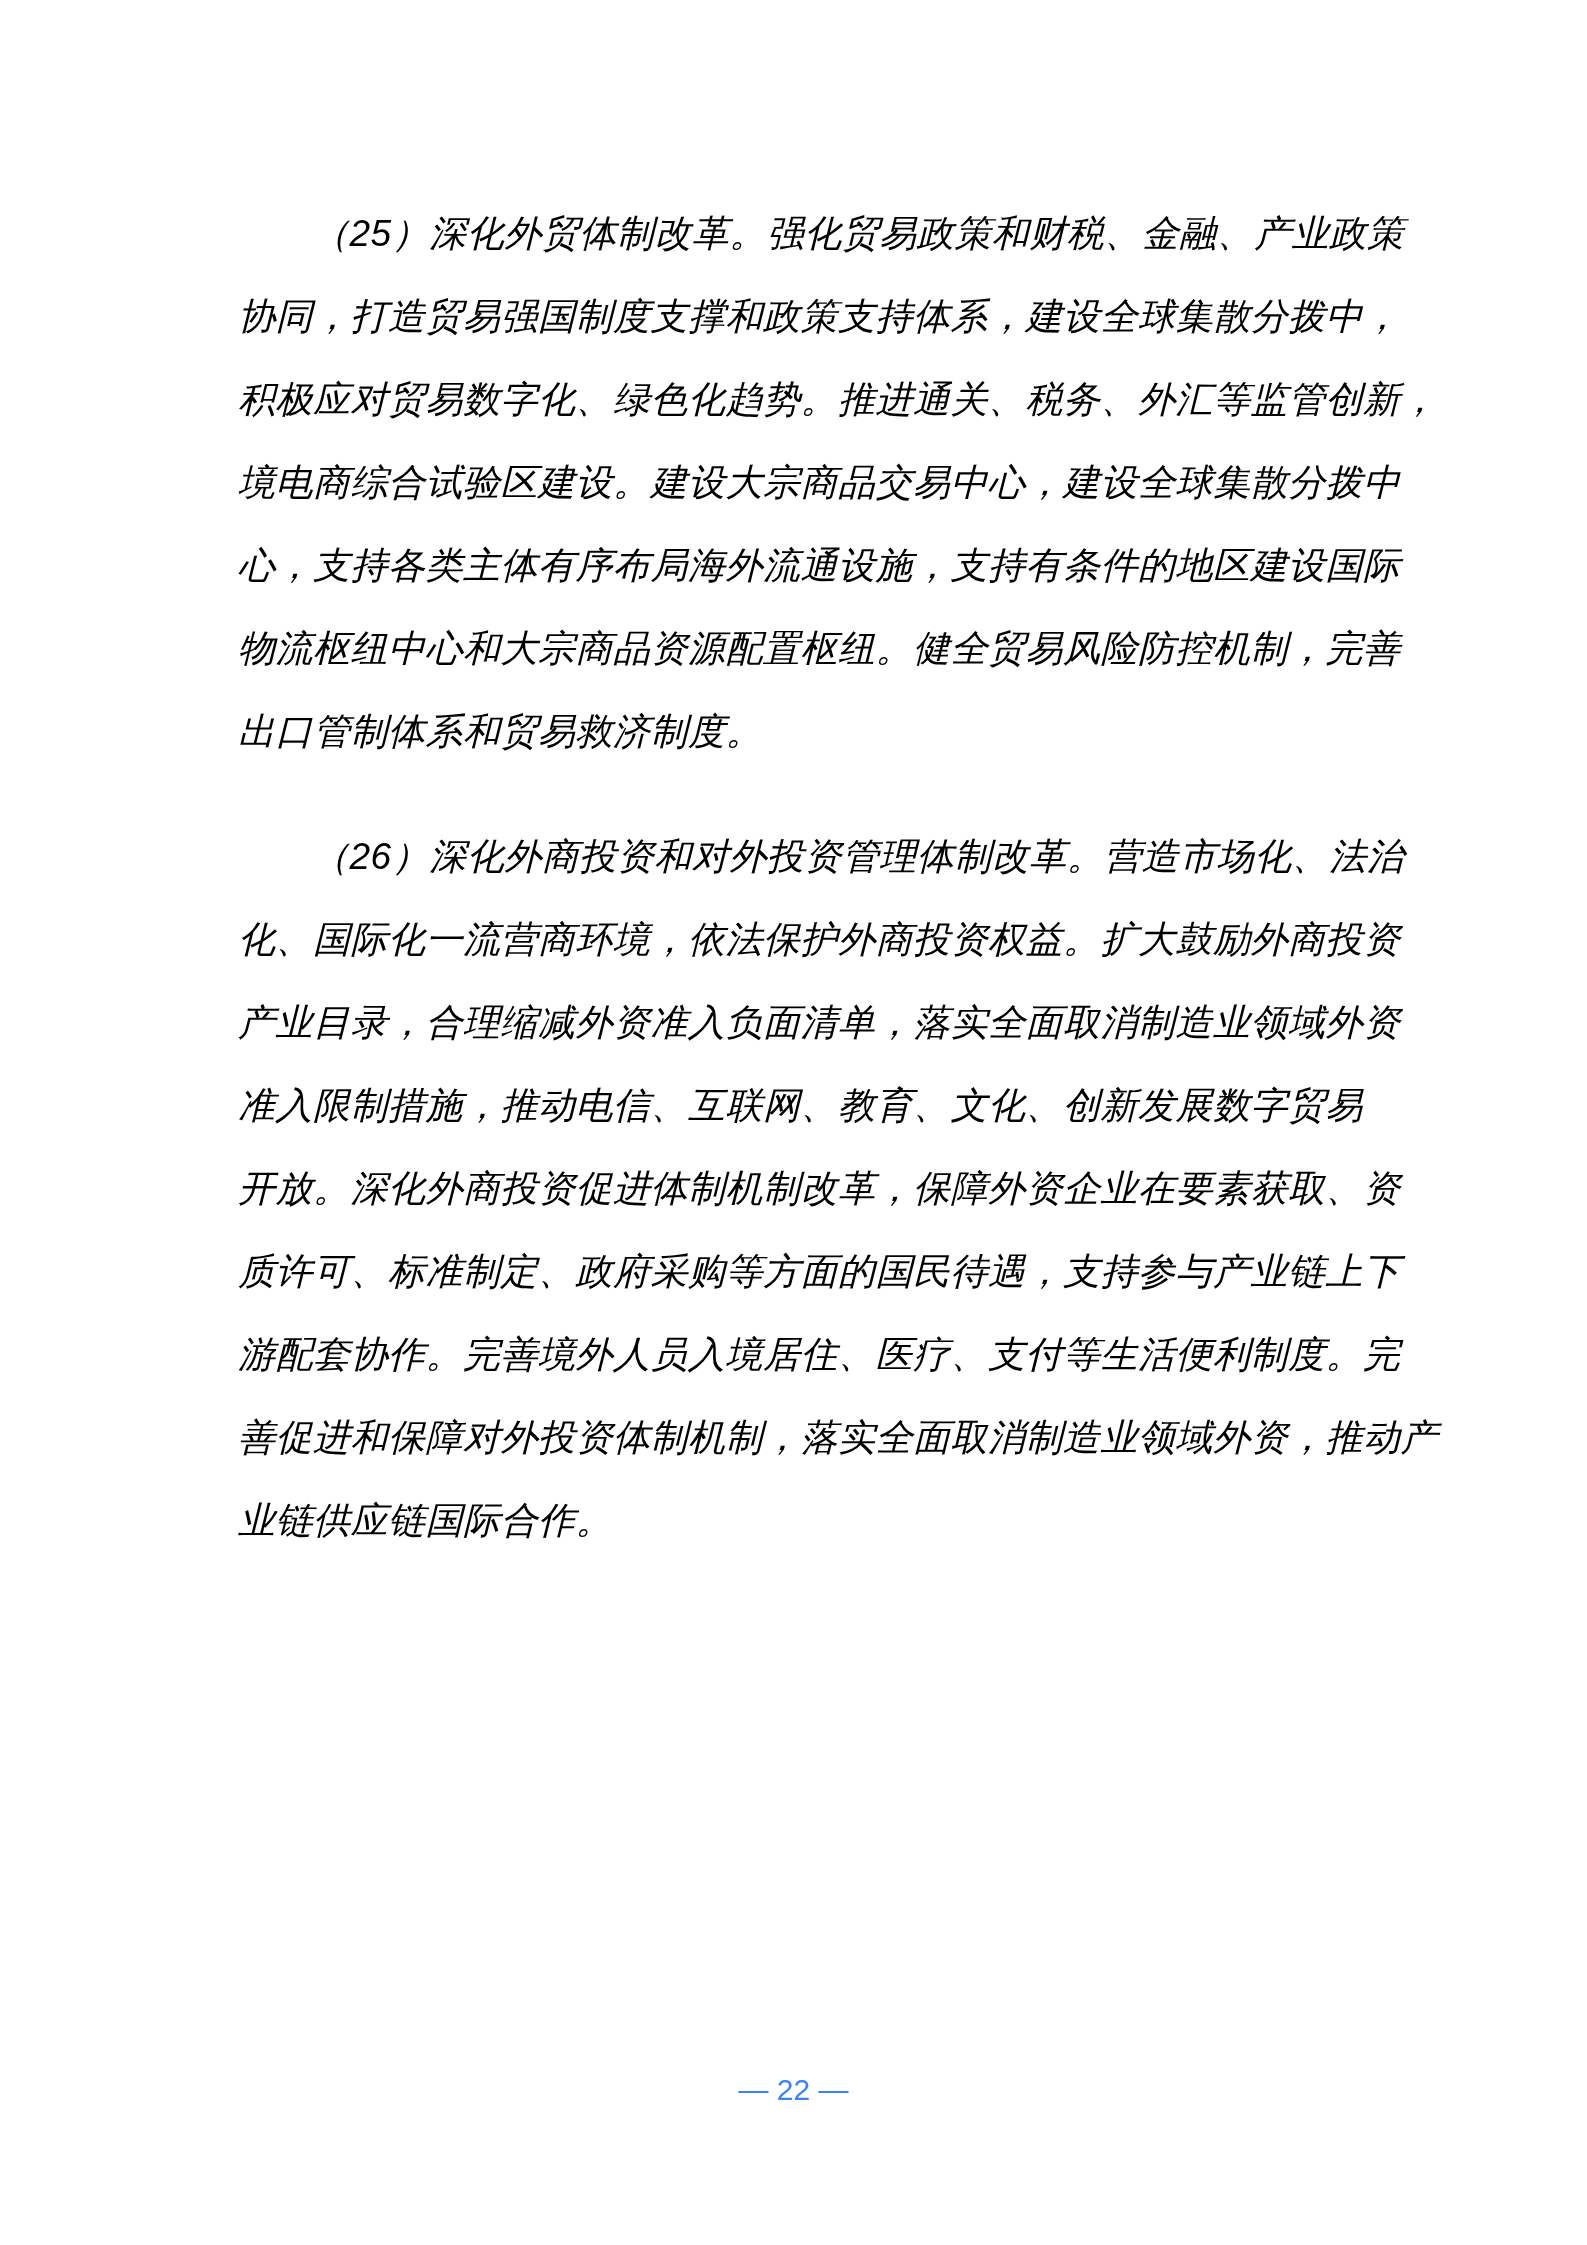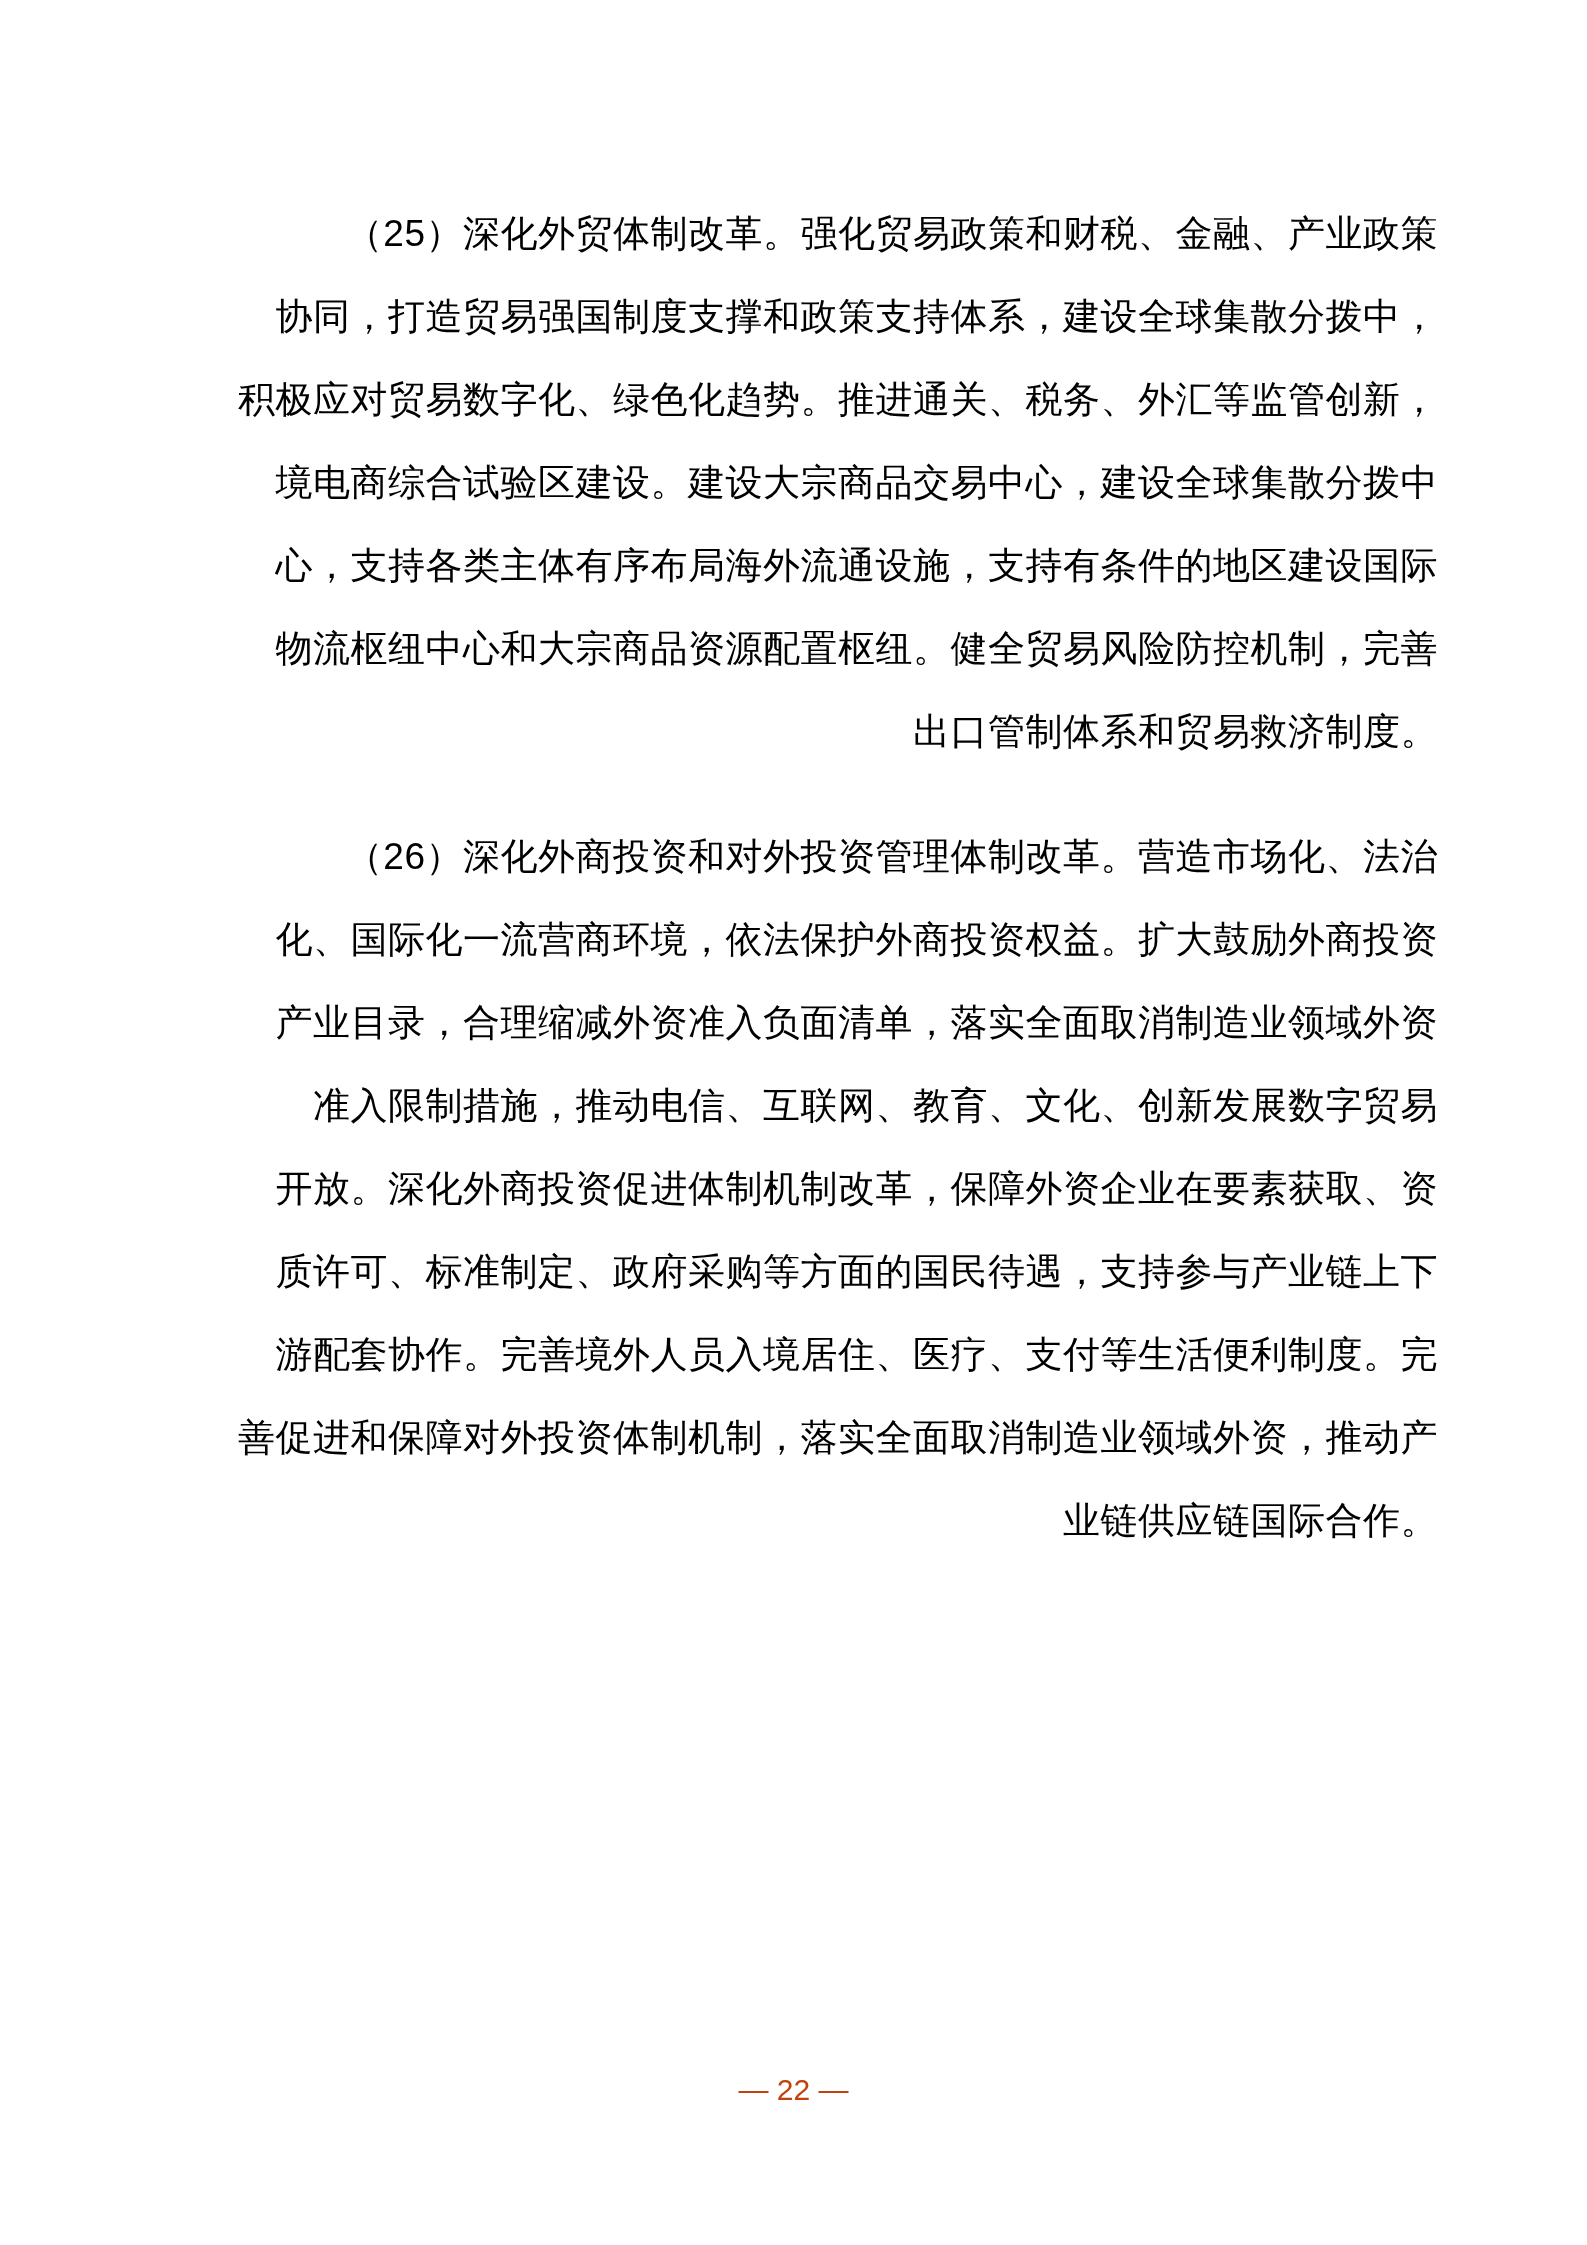--- a/index.html
+++ b/index.html
@@ -31,34 +31,35 @@
     font-size: 37px;
     line-height: 83px;
     letter-spacing: 0.5px;
   }
   .para:last-child {
     margin-bottom: 0;
   }
   .line {
     display: block;
     white-space: nowrap;
-    text-align: right;
+    text-align: left;
+    font-style: italic;
   }
   .para .line:first-child {
     text-indent: 2em;
   }
   .footer {
     position: absolute;
     top: 2072px;
     left: 0;
     width: 1587px;
     text-align: center;
     font-size: 30px;
     line-height: 36px;
-    color: #c2410c;
+    color: #3b82f6;
   }
 </style>
 </head>
 <body>
 
 <div class="page">
   <div class="content">
       <p class="para">
         <span class="line">（25）深化外贸体制改革。强化贸易政策和财税、金融、产业政策</span>
         <span class="line">协同，打造贸易强国制度支撑和政策支持体系，建设全球集散分拨中，</span>

